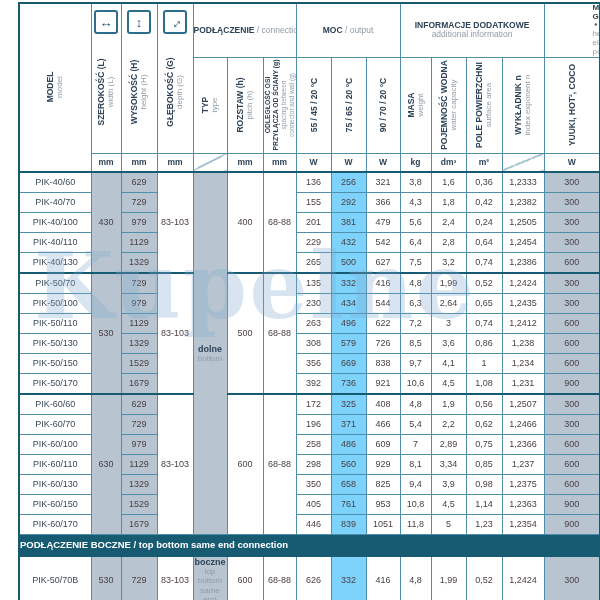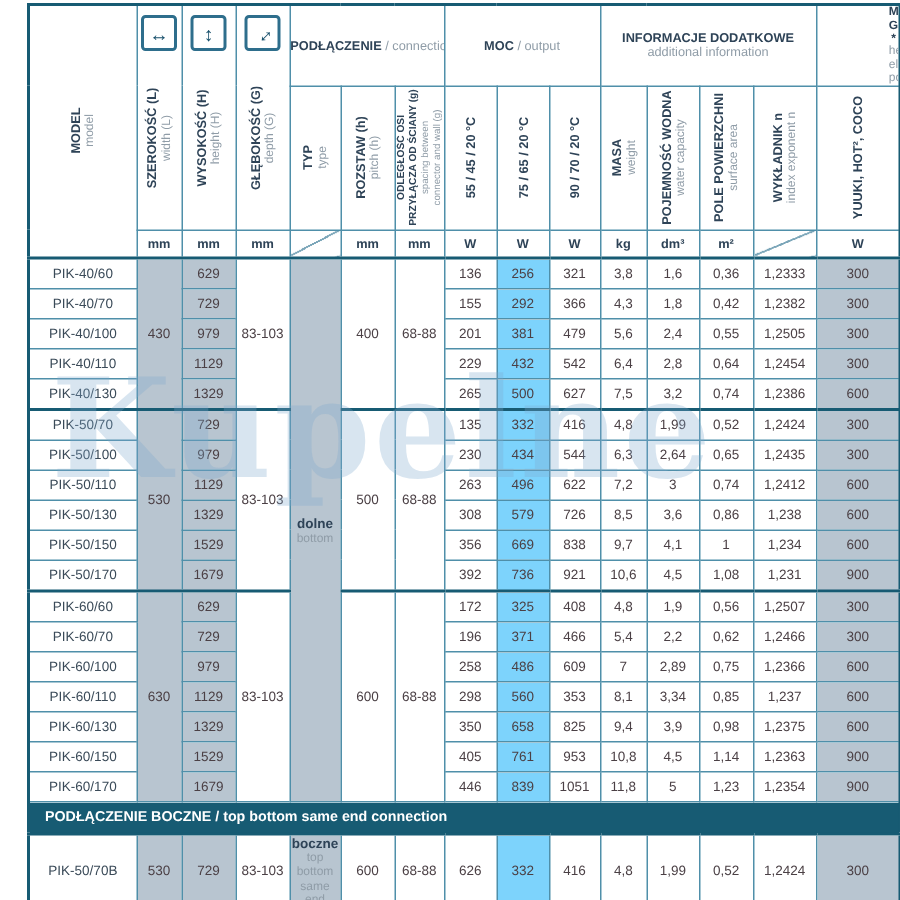--- a/index.html
+++ b/index.html
@@ -41,21 +41,21 @@
        font-size:13px;font-weight:bold;flex:0 0 auto;}
   .icobox.diag span{display:inline-block;transform:rotate(-45deg);}
   .vhold{flex:1;position:relative;width:100%;}
   .unit{font-size:8.5px;font-weight:bold;color:#2e4357;}
   .diagcell{background-image:linear-gradient(to bottom right,transparent 48%,#7aa5b8 48%,#7aa5b8 52%,transparent 52%);}
   .typ .b{font-size:9px;}
   .typ .g{font-size:8px;}
   .stack{line-height:1.15;}
   tr.gs td{border-top:2px solid #175b73;}
   tr.bot td{height:40px;border-top:2px solid #175b73;}
-  td.banner{background:#175b73;color:#fff;text-align:left;padding-left:10px;
+  td.banner{background:#175b73;color:#fff;text-align:left;
        font-size:9.5px;font-weight:bold;height:20px;border:1px solid #175b73;}
 </style>
 </head>
 <body>
 
 <div class="stage">
   <div class="watermark">Kupelne</div>
 
   <table class="spec">
     <colgroup>
@@ -256,21 +256,21 @@
         <td class="num sh">300</td>
       </tr>
       <tr>
         <td class="mdl">PIK-40/100</td>
         <td class="num sh">979</td>
         <td class="num">201</td>
         <td class="num lt">381</td>
         <td class="num">479</td>
         <td class="num">5,6</td>
         <td class="num">2,4</td>
-        <td class="num">0,55</td>
+        <td class="num">0,24</td>
         <td class="num">1,2505</td>
         <td class="num sh">300</td>
       </tr>
       <tr>
         <td class="mdl">PIK-40/110</td>
         <td class="num sh">1129</td>
         <td class="num">229</td>
         <td class="num lt">432</td>
         <td class="num">542</td>
         <td class="num">6,4</td>
@@ -407,21 +407,21 @@
         <td class="num">2,89</td>
         <td class="num">0,75</td>
         <td class="num">1,2366</td>
         <td class="num sh">600</td>
       </tr>
       <tr>
         <td class="mdl">PIK-60/110</td>
         <td class="num sh">1129</td>
         <td class="num">298</td>
         <td class="num lt">560</td>
-        <td class="num">353</td>
+        <td class="num">929</td>
         <td class="num">8,1</td>
         <td class="num">3,34</td>
         <td class="num">0,85</td>
         <td class="num">1,237</td>
         <td class="num sh">600</td>
       </tr>
       <tr>
         <td class="mdl">PIK-60/130</td>
         <td class="num sh">1329</td>
         <td class="num">350</td>

